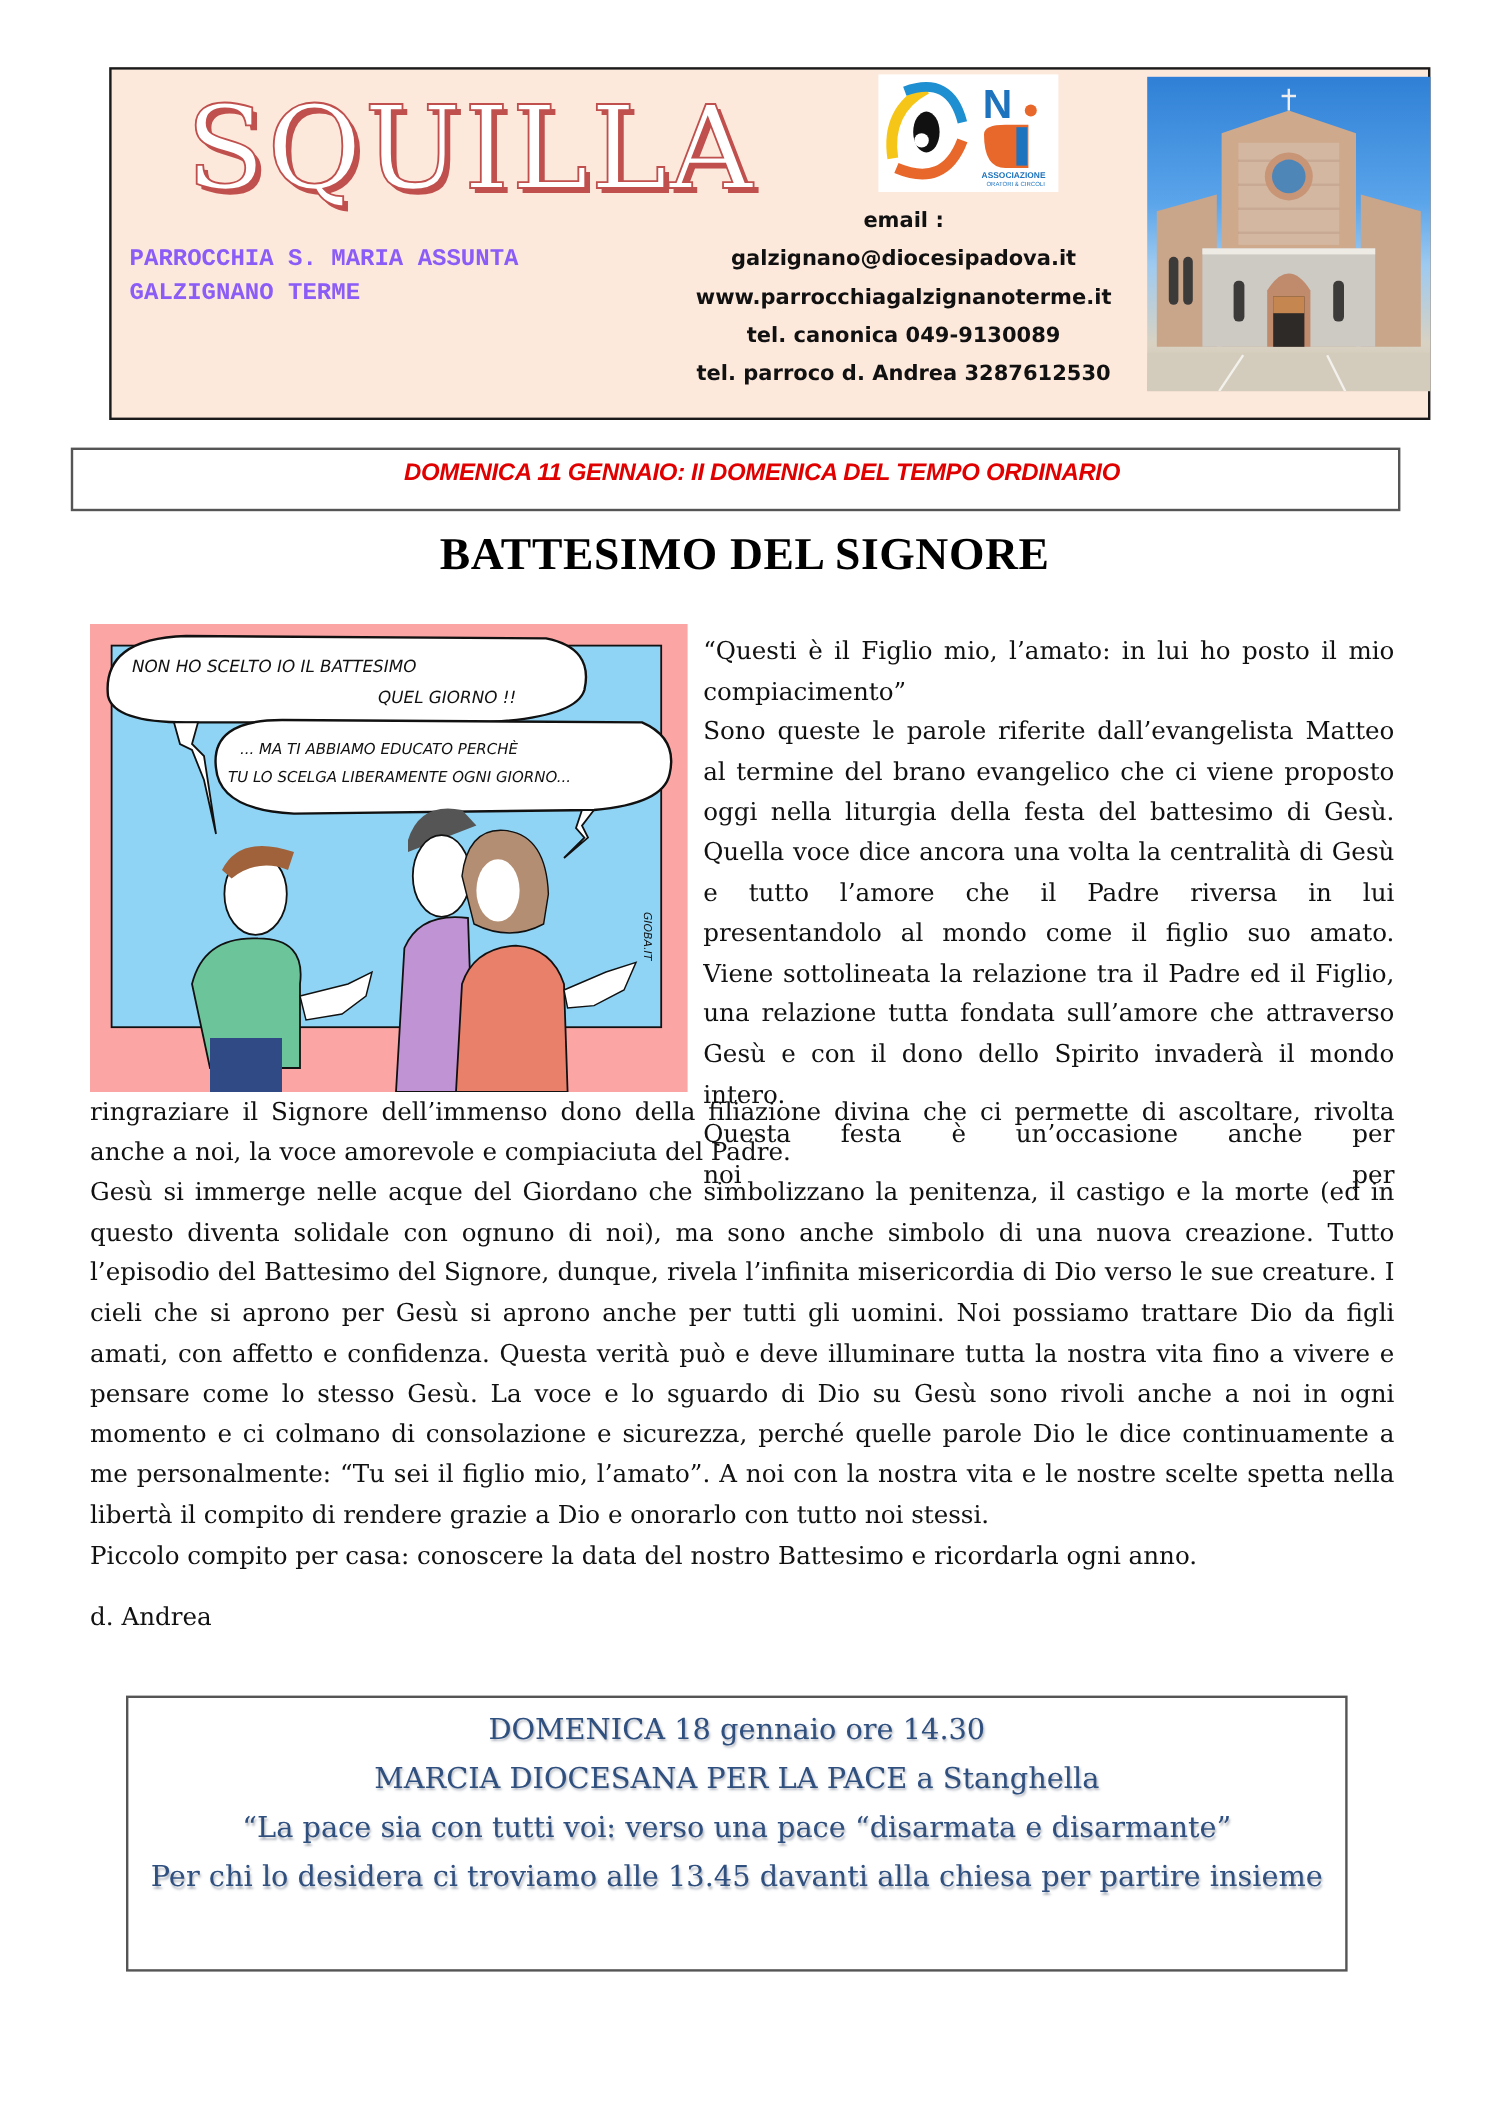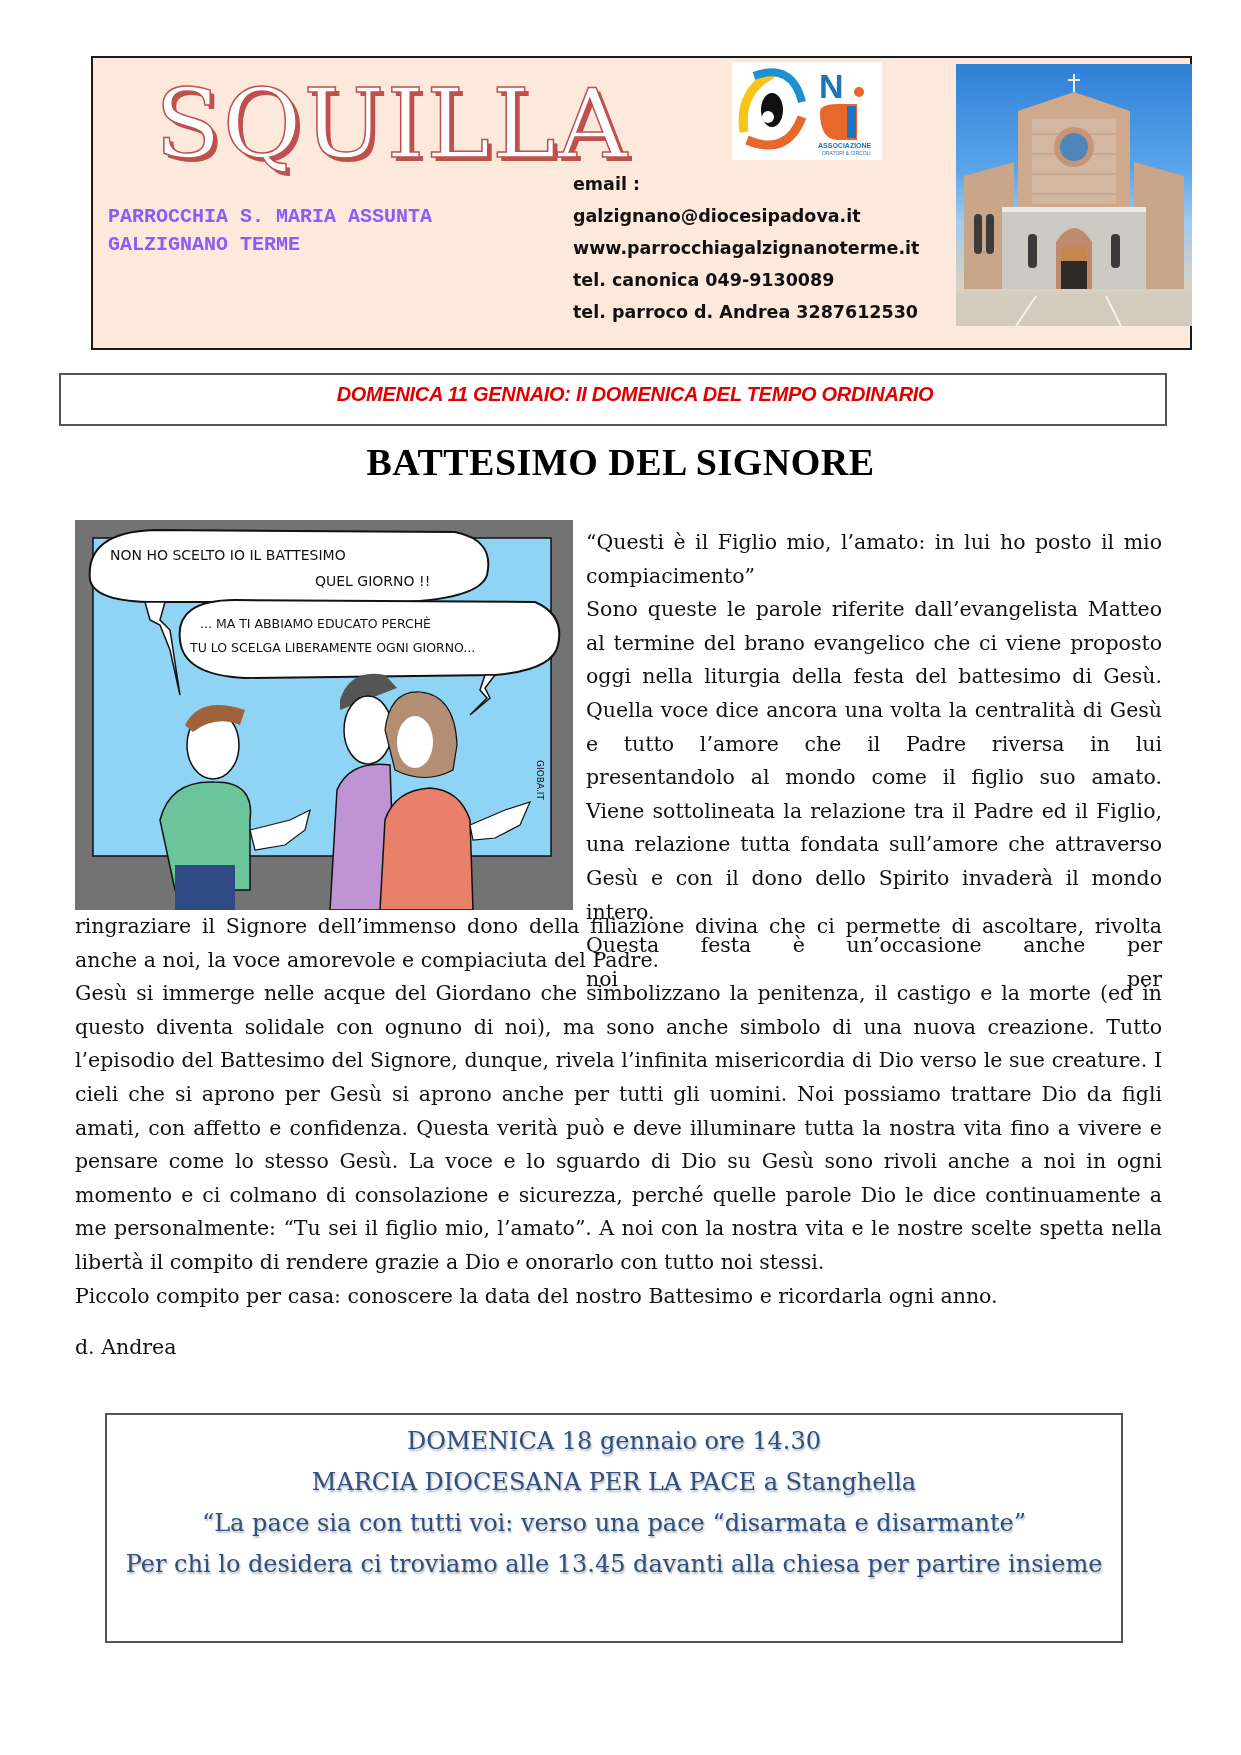--- a/index.html
+++ b/index.html
@@ -16,21 +16,21 @@
     font-size: 96px; letter-spacing: 2px; line-height: 1;
     color: #ffffff; -webkit-text-stroke: 1.5px #c0504d;
     text-shadow: 4px 4px 0 #c0504d;
   }
   .parish {
     position: absolute; left: 15px; top: 145px;
     font-family: "Liberation Mono", "DejaVu Sans Mono", monospace;
     font-weight: bold; font-size: 20px; line-height: 28px; color: #8b5cf6;
   }
   .contacts {
-    position: absolute; left: 480px; top: 110px; width: 360px; 
+    position: absolute; left: 480px; top: 110px; width: 360px; text-align: center;
     font-family: "DejaVu Sans", "Liberation Sans", sans-serif;
     font-weight: bold; font-size: 17.5px; line-height: 32px; color: #111;
   }
   .logo {
     position: absolute; left: 639px; top: 4px; width: 150px; height: 98px;
     background: #ffffff;
   }
   .church-photo {
     position: absolute; left: 863px; top: 6px; width: 236px; height: 262px;
     background: linear-gradient(#2f80d6 0%, #5aa4ea 40%, #9ecaf0 60%, #d9d2c2 85%, #c9c2b3 100%);
@@ -52,21 +52,21 @@
 
   .title {
     position: absolute; left: 0; top: 440px; width: 1241px; text-align: center;
     font-family: Liberation Serif, serif;
     font-weight: bold; font-size: 38px; color: #000; letter-spacing: 0.5px;
   }
 
   
   .cartoon {
     position: absolute; left: 75px; top: 520px; width: 498px; height: 390px;
-    background: #737373; overflow: hidden;
+    background: #fca5a5; overflow: hidden; font-style: italic;
   }
 
   
   .article {
     font-family: "DejaVu Serif", "Liberation Serif", serif;
     font-size: 20.5px; color: #111; line-height: 33.6px; text-align: justify;
   }
   .col-right {
     position: absolute; left: 586px; top: 526px; width: 576px;
   }

